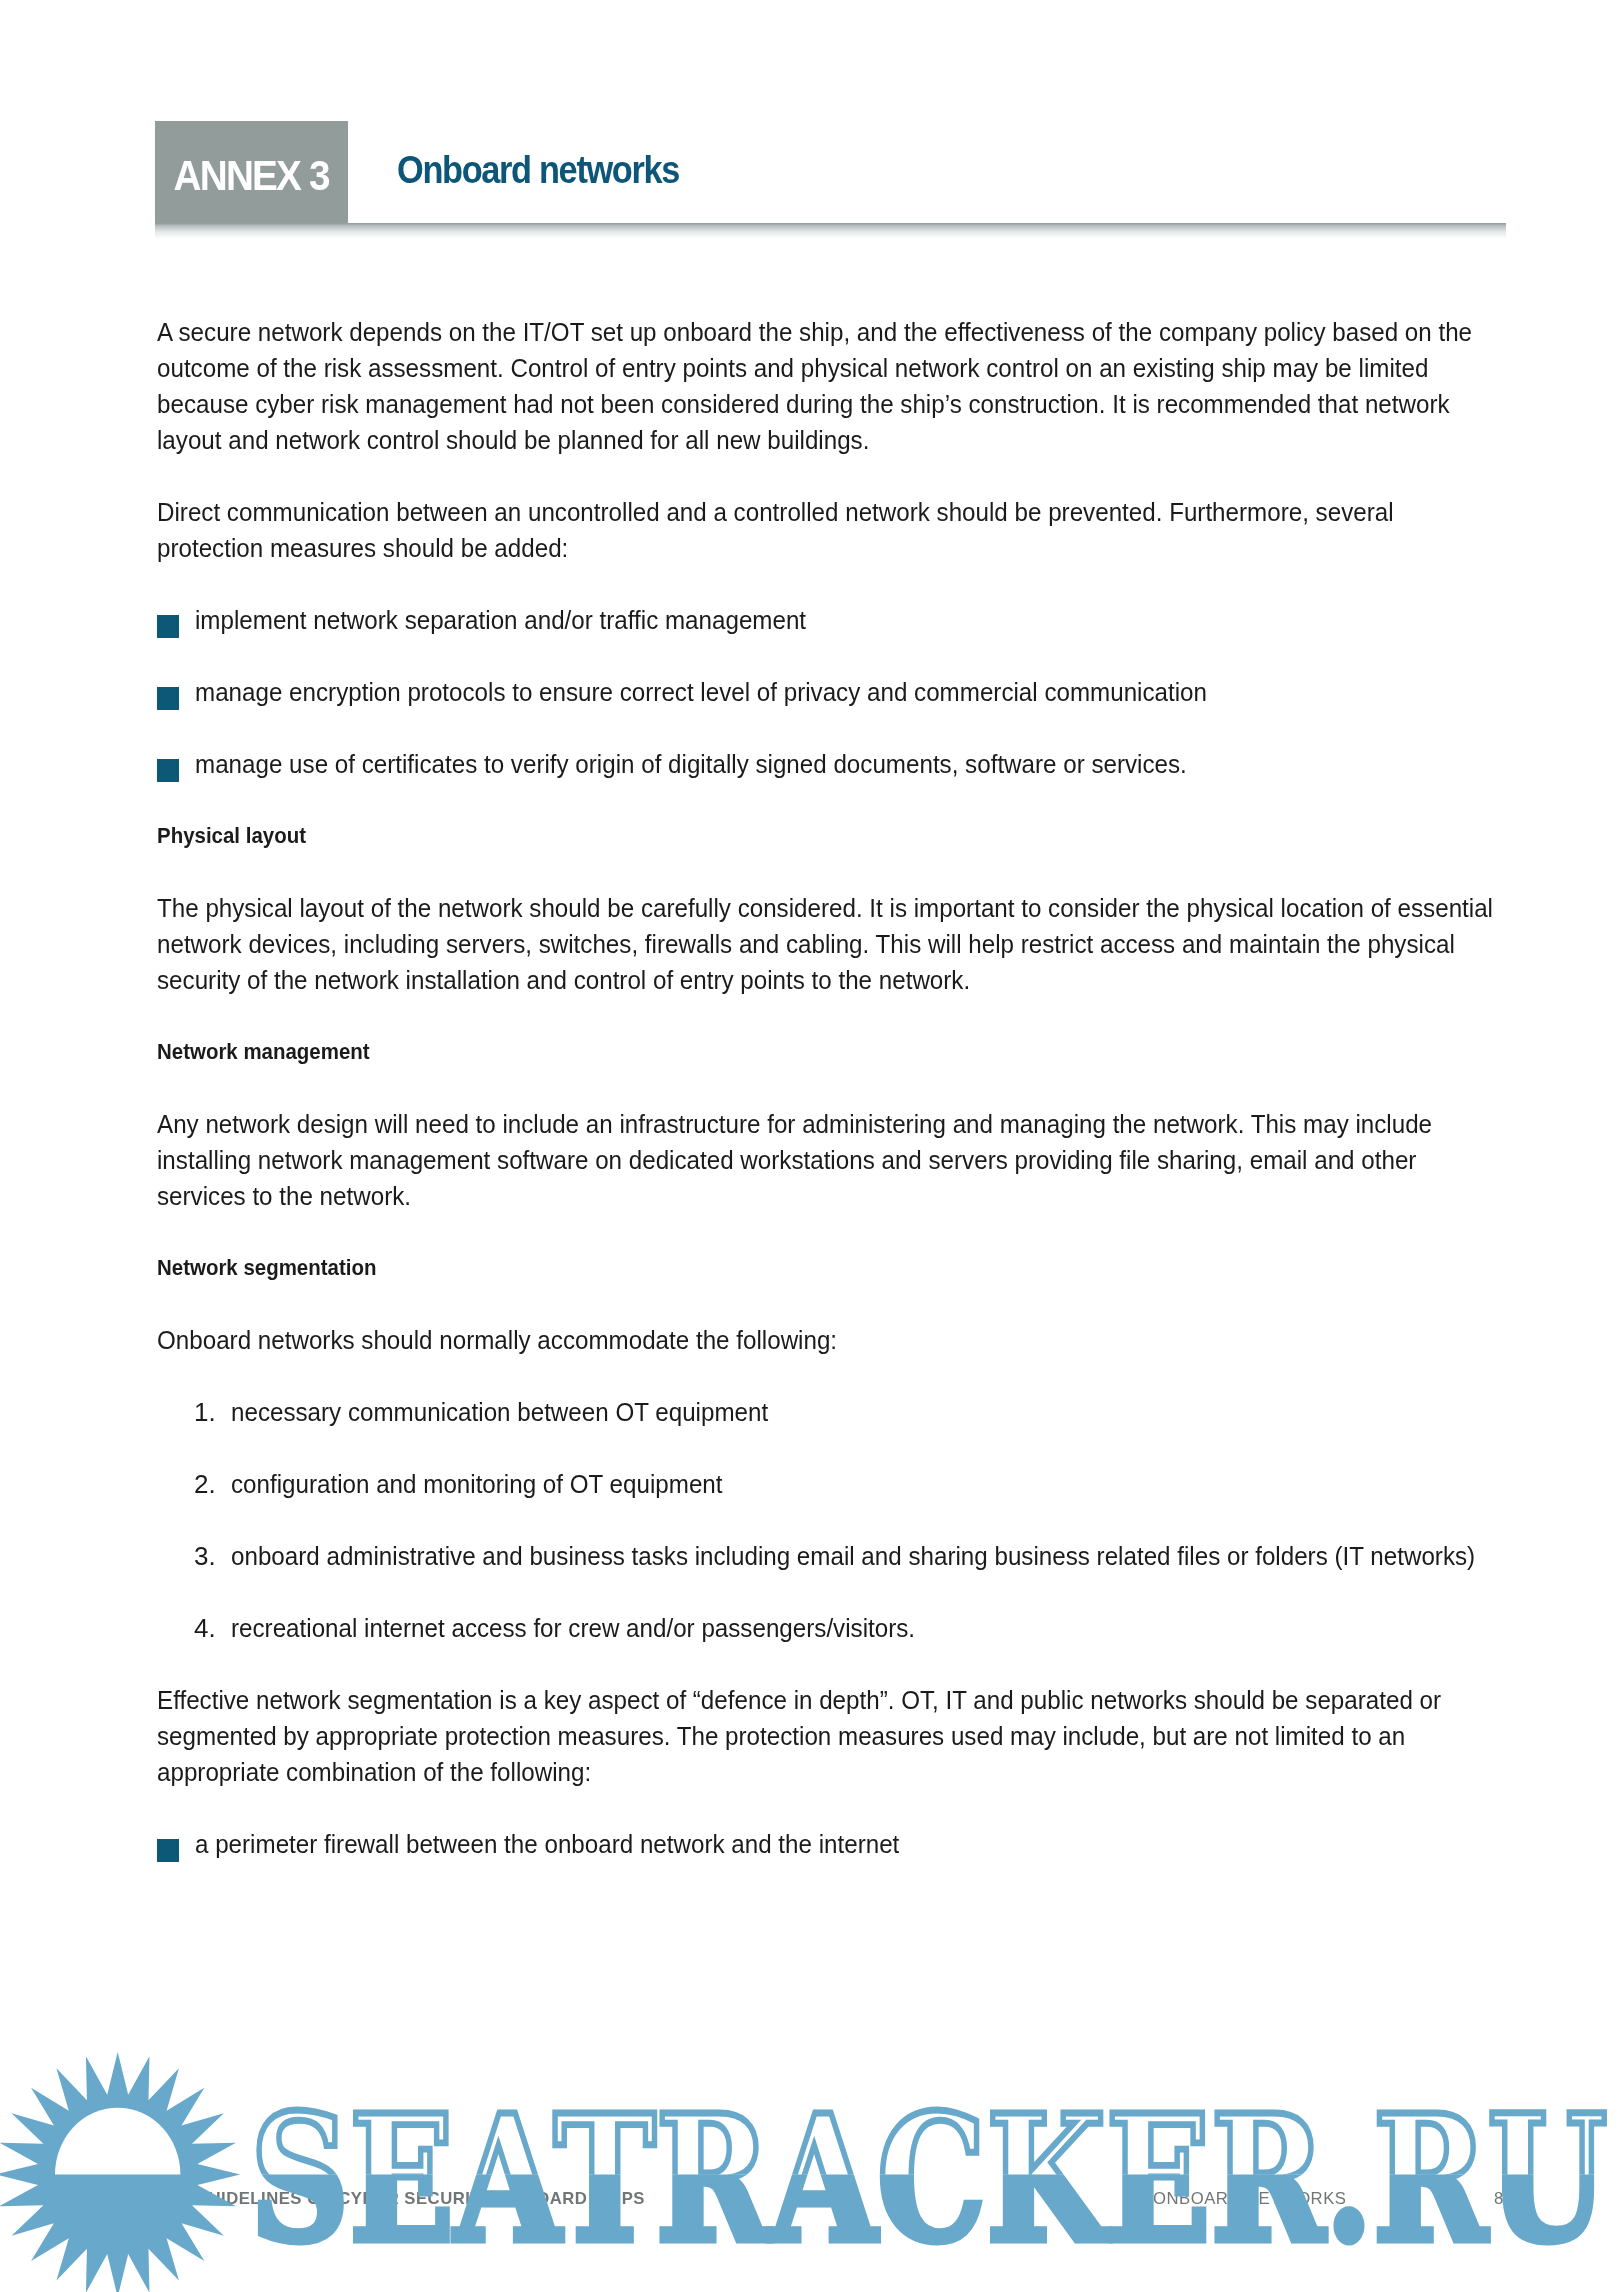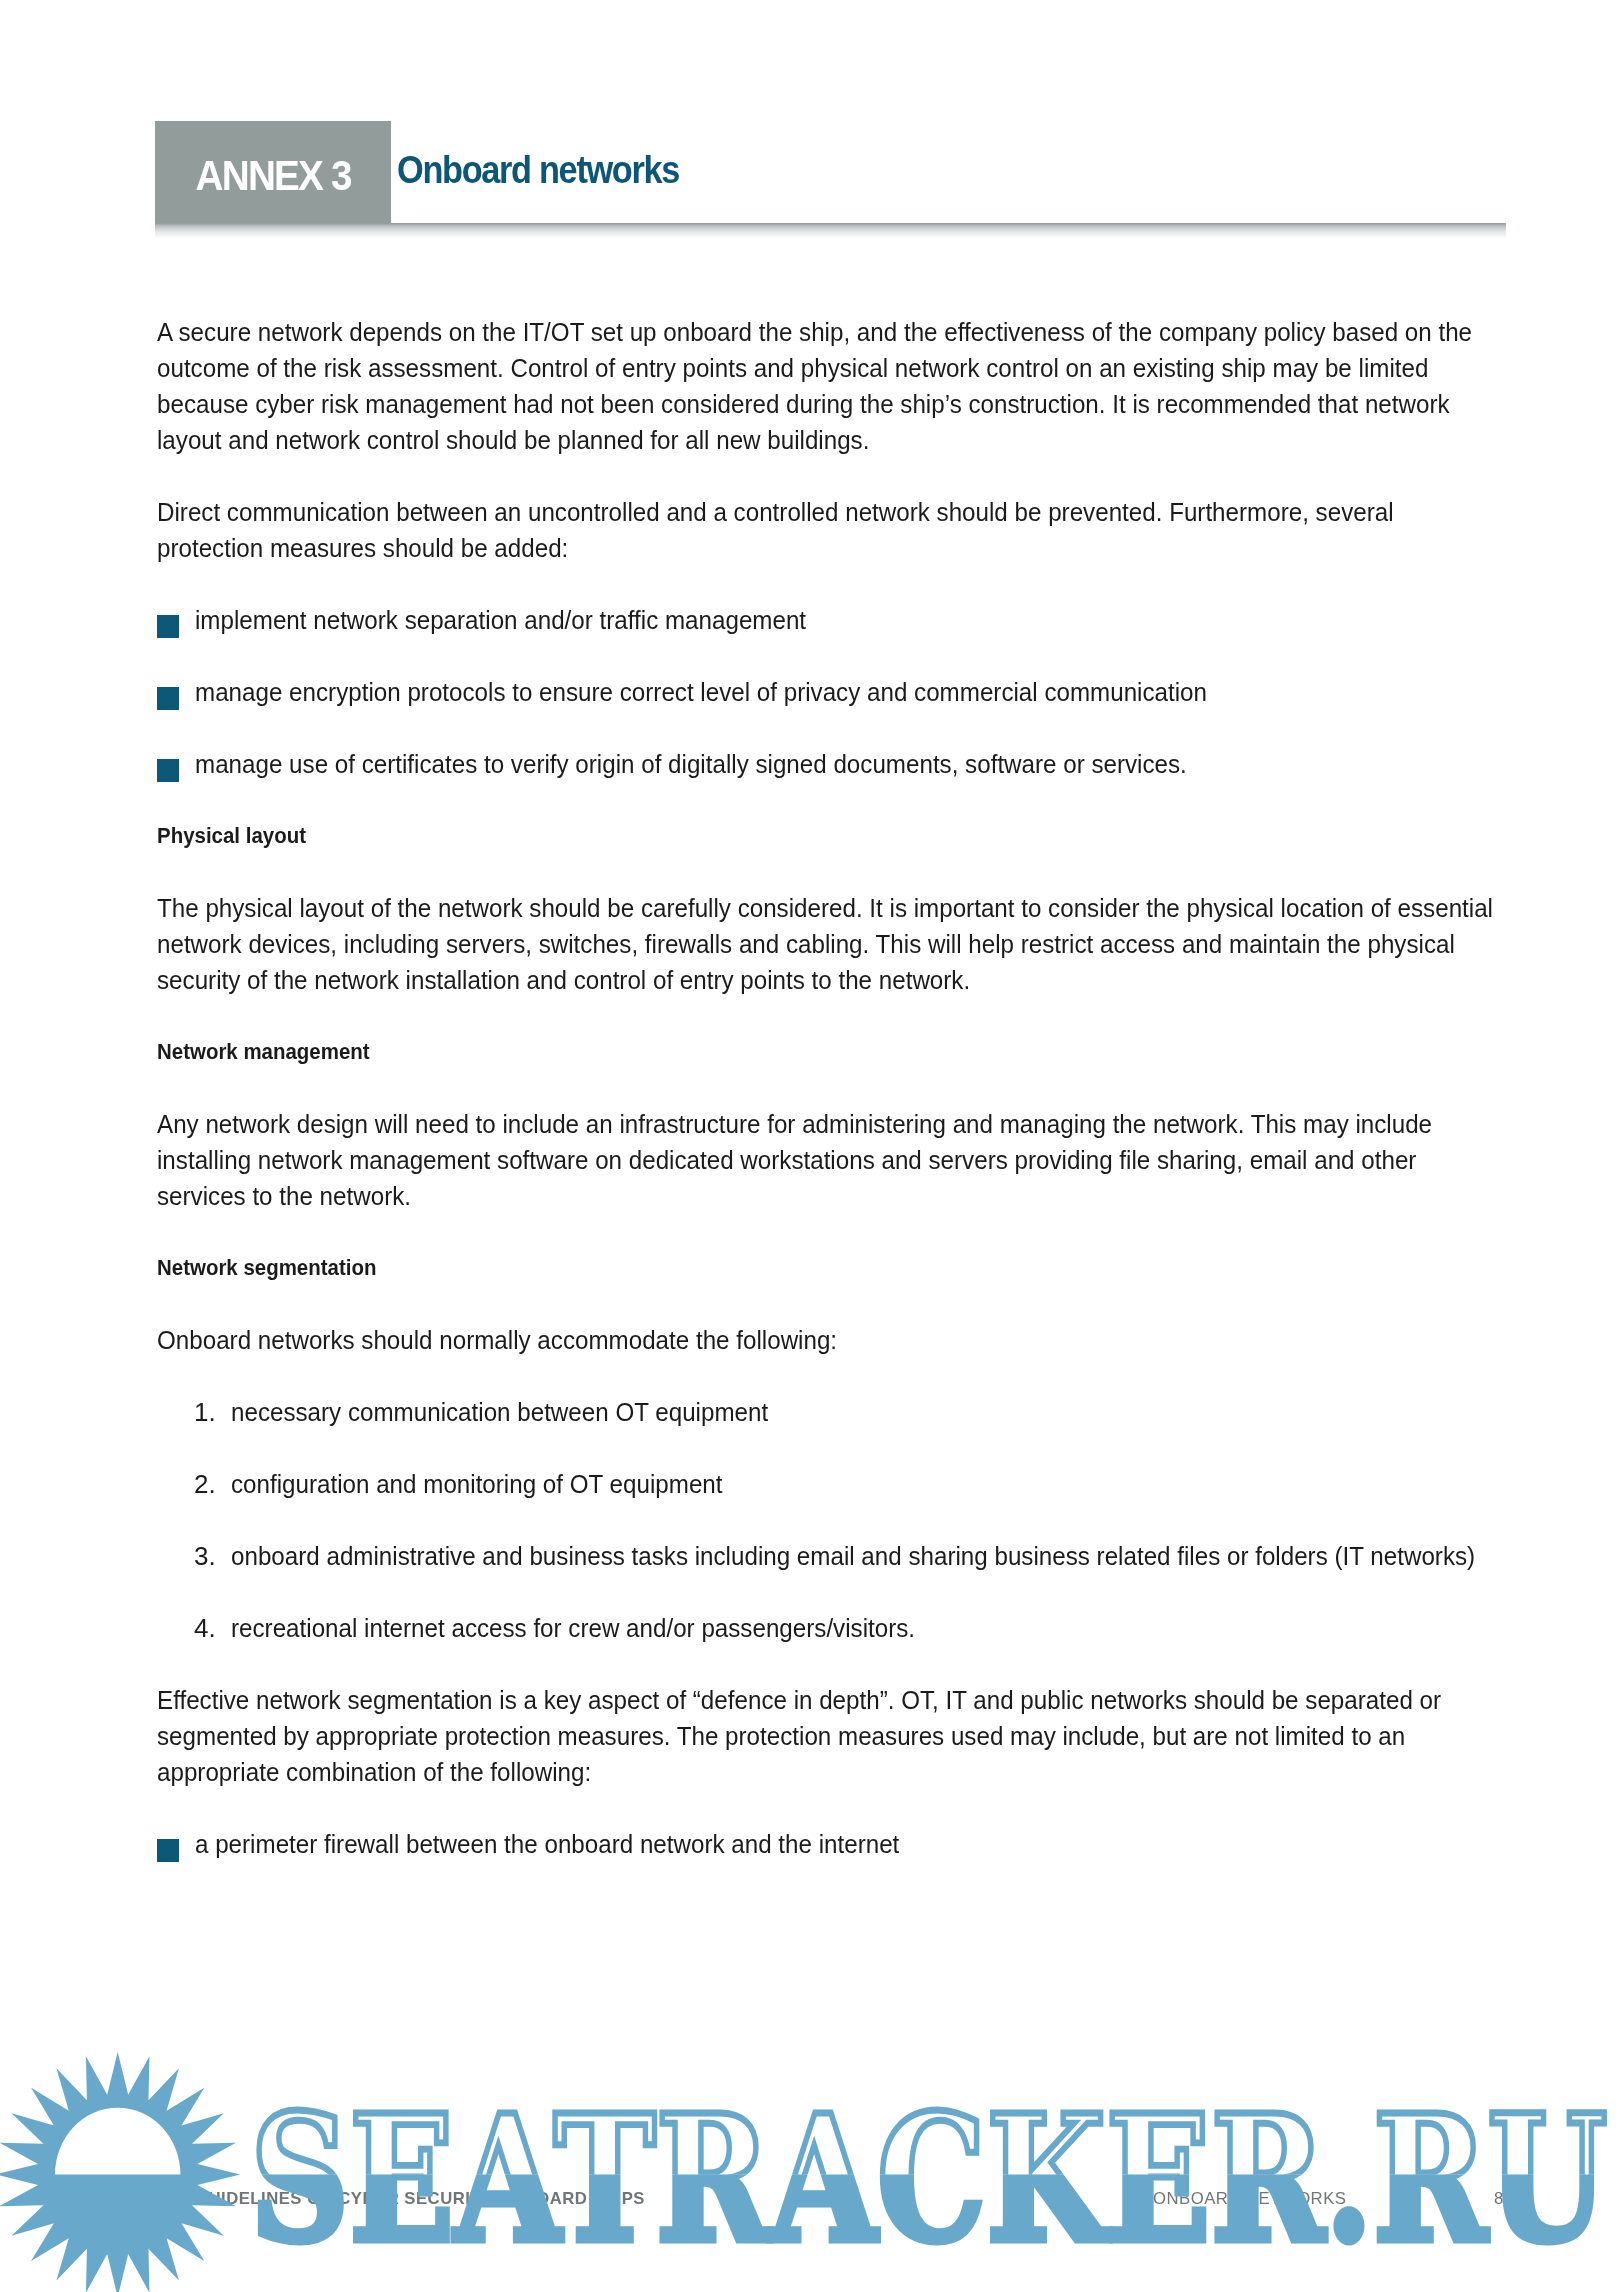--- a/index.html
+++ b/index.html
@@ -1,20 +1,20 @@
 <!DOCTYPE html>
 <html><head>
 <meta charset="utf-8">
 <style>
   html, body { margin: 0; padding: 0; background: #ffffff; }
   body { width: 1621px; height: 2293px; position: relative; overflow: hidden;
          font-family: "Liberation Sans", sans-serif; color: #1b1b1b; }
 
   .header { position: absolute; left: 155px; top: 121px; width: 1351px; height: 102px; }
-  .annex-box { position: absolute; left: 0; top: 0; width: 236px; height: 102px; background: #929c9a;
+  .annex-box { position: absolute; left: 0; top: 0; width: 193px; height: 102px; background: #929c9a;
                display: flex; align-items: center; justify-content: center; }
   .annex-label { color: #ffffff; font-weight: bold; font-size: 43px; letter-spacing: -2px;
                  transform: scaleX(0.9); white-space: nowrap; position: relative; top: 3.9px; }
   .title { position: absolute; left: 242px; top: 27.4px; color: #0d5677; font-weight: bold;
            font-size: 39px; letter-spacing: -1.5px; transform: scaleX(0.88); transform-origin: left center;
            white-space: nowrap; }
   .header-rule { position: absolute; left: 0; top: 102px; width: 1351px; height: 15.7px;
                  background: linear-gradient(#8f9896 0px, #b9c0bf 2.9px, #e4e8e7 8.8px, #ffffff 15.7px); }
 
   .content { position: absolute; left: 157px; top: 314px; width: 1353px; font-size: 26px; line-height: 36px; }

